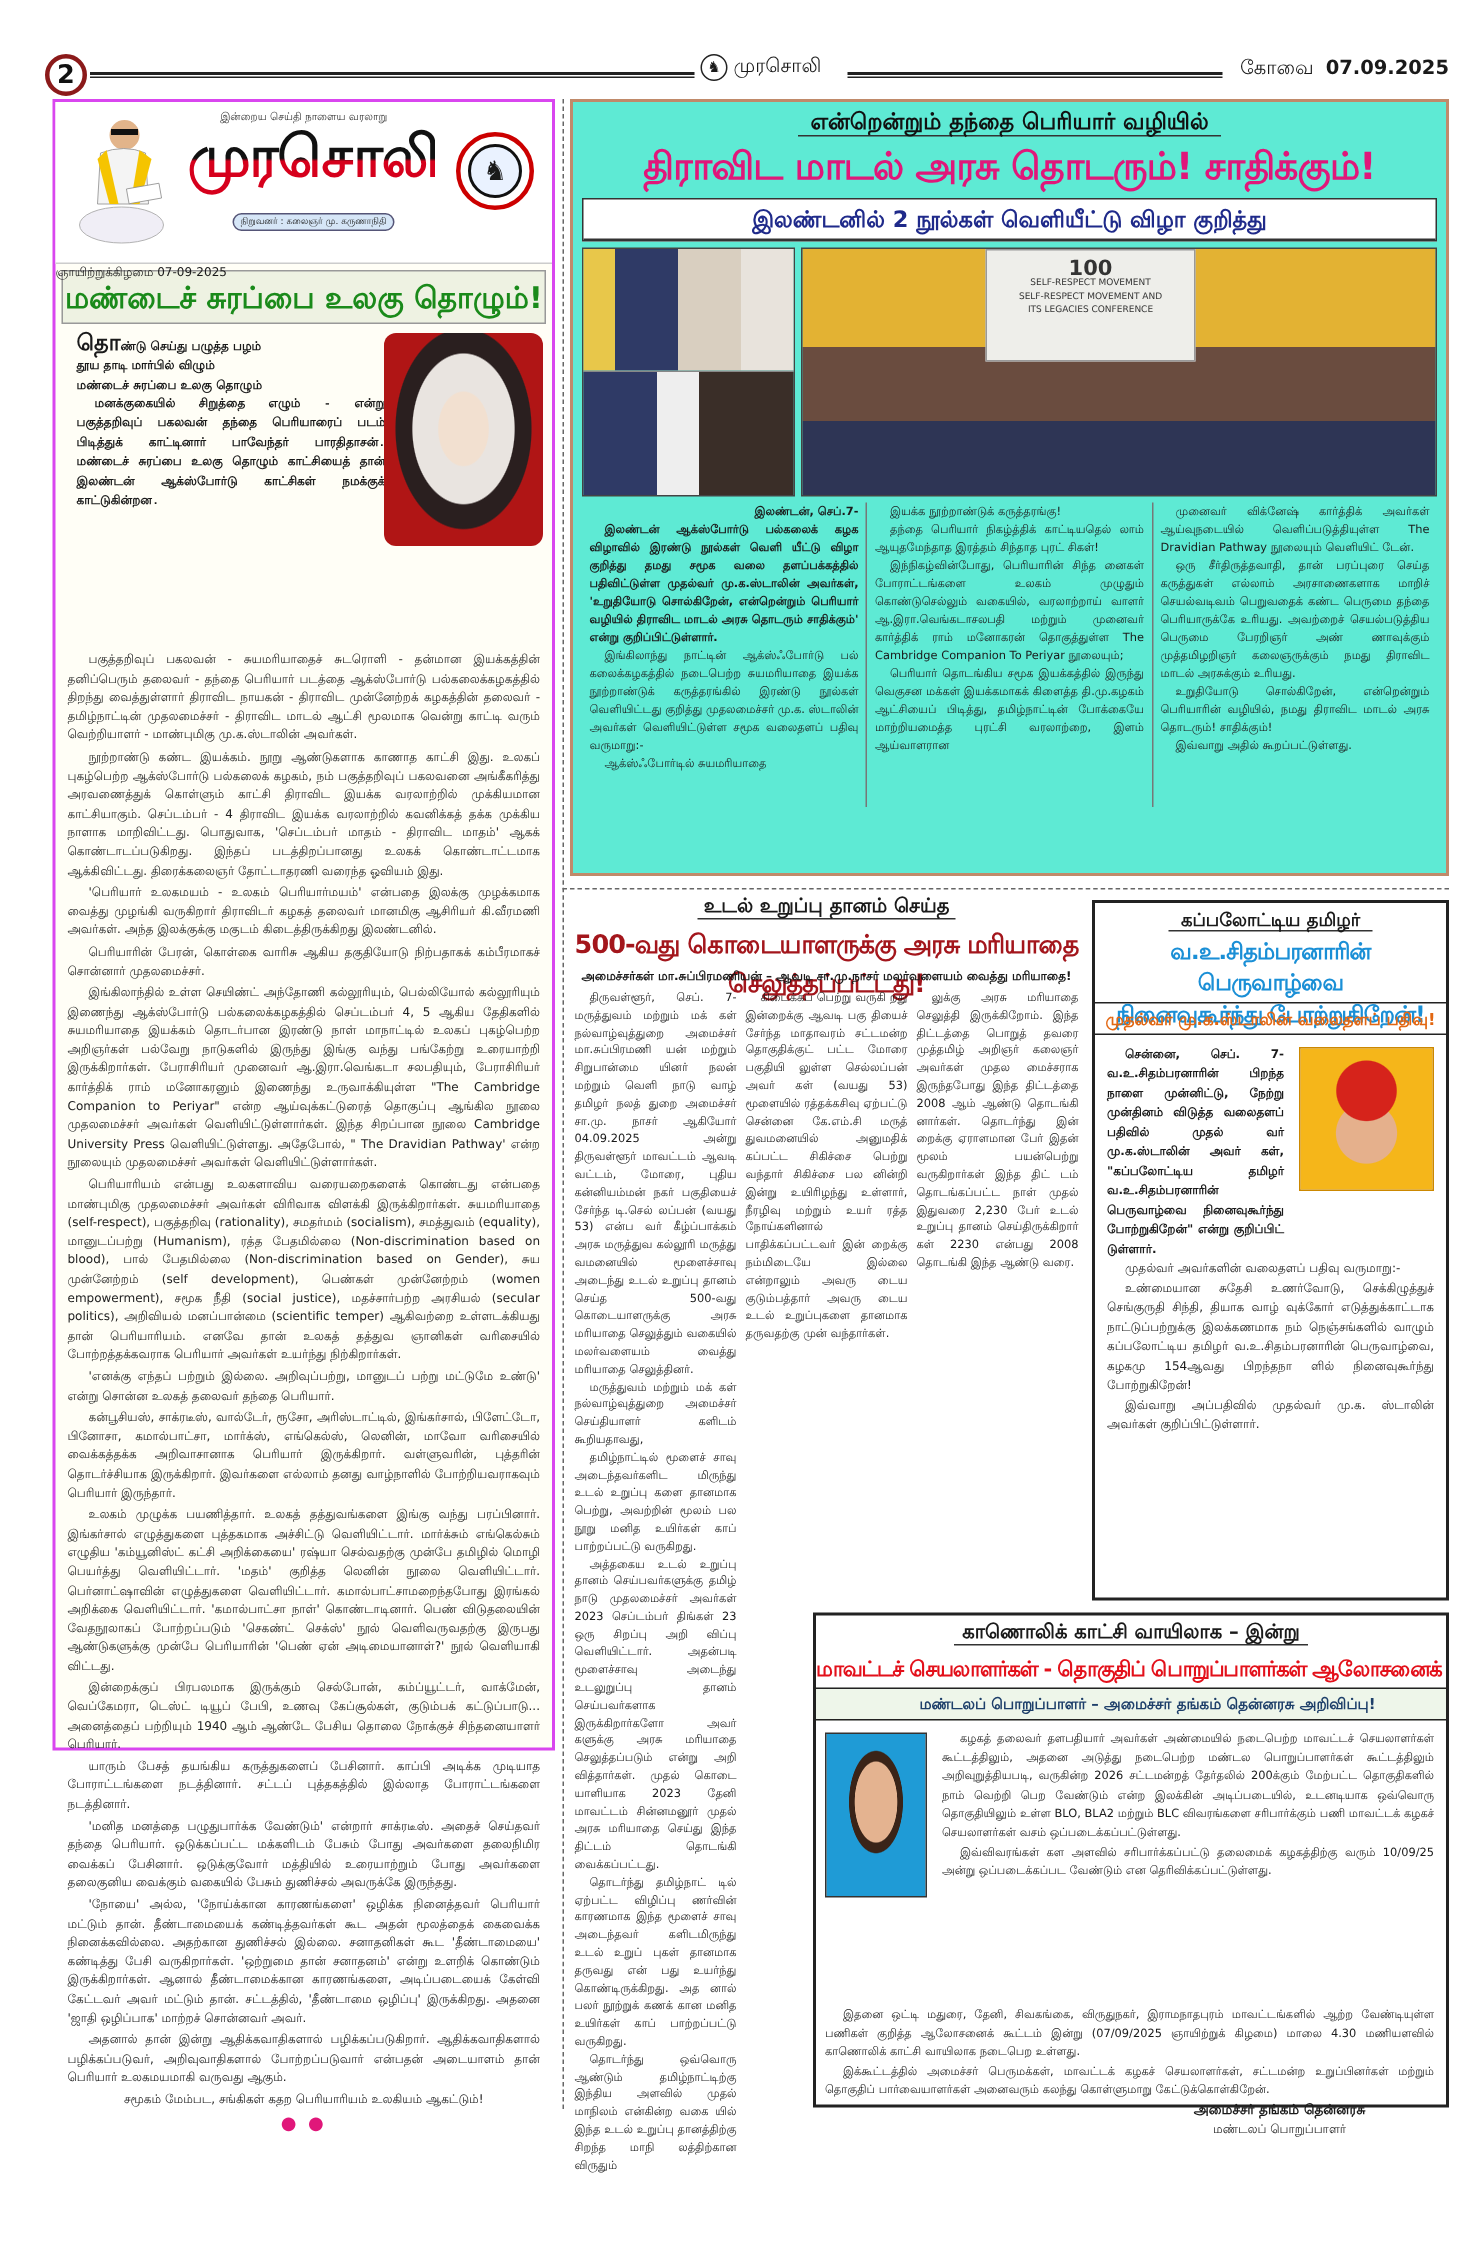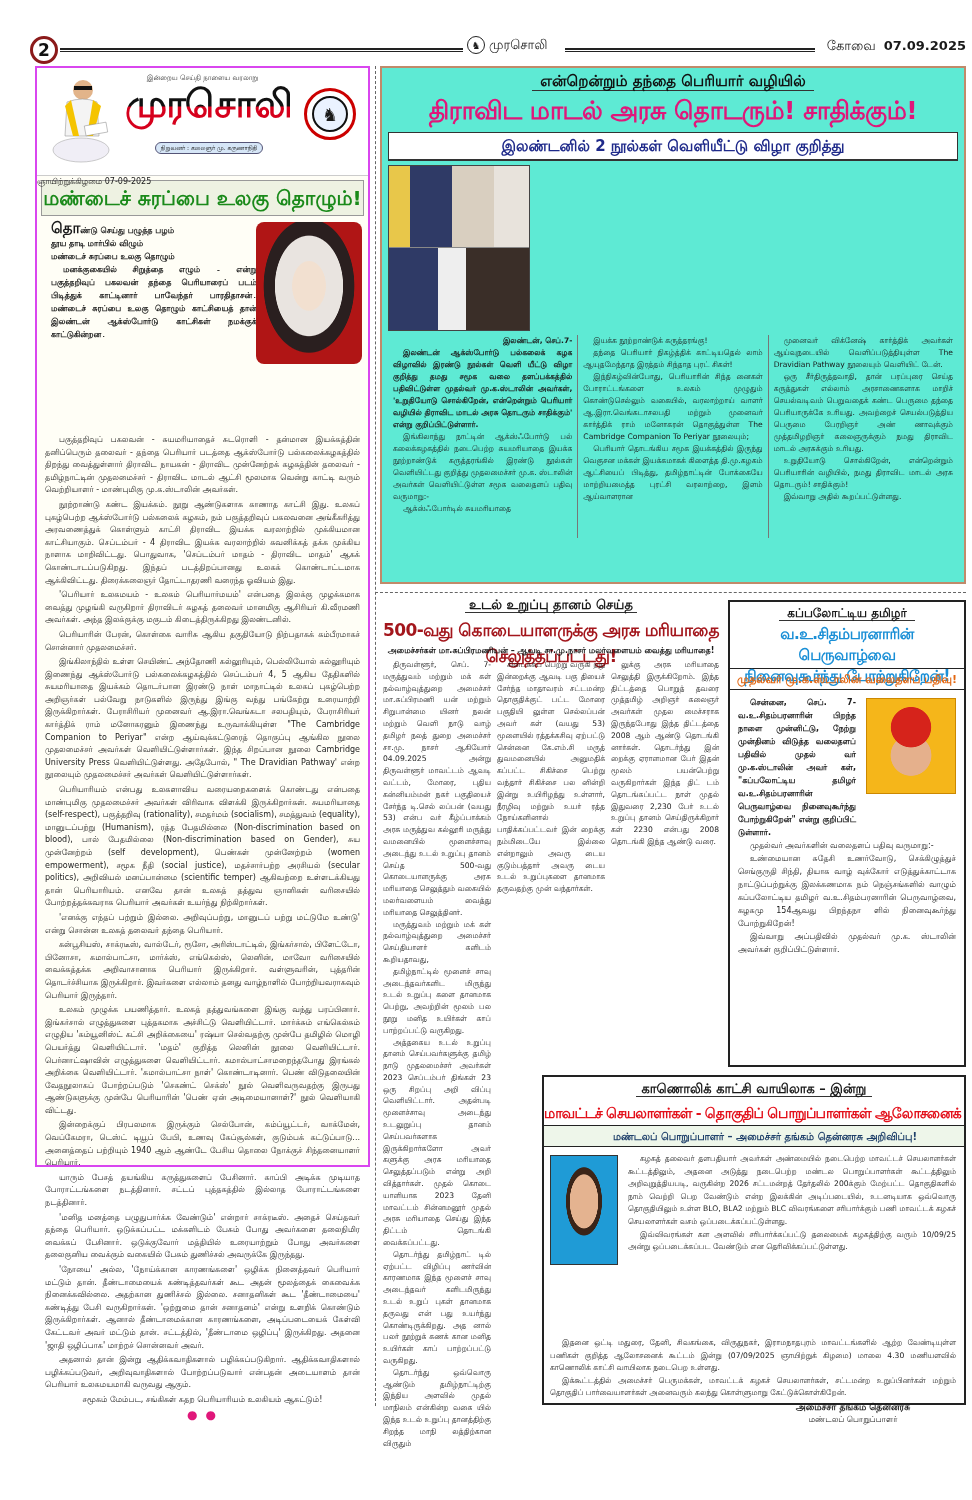--- a/index.html
+++ b/index.html
@@ -193,20 +193,28 @@
   <div class="kicker1"><span>என்றென்றும் தந்தை பெரியார் வழியில்</span></div>
   <div class="big-headline">திராவிட மாடல் அரசு தொடரும்! சாதிக்கும்!</div>
   <div class="sub-box">
     <div class="sub1">இலண்டனில் 2 நூல்கள் வெளியீட்டு விழா குறித்து</div>
   </div>
   <div class="photos">
     <div class="photo-left">
       <div class="p"></div>
       <div class="p b"></div>
     </div>
+    <div class="photo-right">
+      <div class="banner-screen">
+        <div class="hundred">100</div>
+        <div>SELF-RESPECT MOVEMENT</div>
+        <div>SELF-RESPECT MOVEMENT AND</div>
+        <div>ITS LEGACIES CONFERENCE</div>
+      </div>
+    </div>
   </div>
   <div class="tr-cols">
     <div class="tr-col">
       <div class="dateline">இலண்டன், செப்.7-</div>
       <p class="bold">இலண்டன் ஆக்ஸ்போர்டு பல்கலைக் கழக விழாவில் இரண்டு நூல்கள் வெளி யீட்டு விழா குறித்து தமது சமூக வலை தளப்பக்கத்தில் பதிவிட்டுள்ள முதல்வர் மு.க.ஸ்டாலின் அவர்கள், 'உறுதியோடு சொல்கிறேன், என்றென்றும் பெரியார் வழியில் திராவிட மாடல் அரசு தொடரும் சாதிக்கும்' என்று குறிப்பிட்டுள்ளார்.</p>
       <p>இங்கிலாந்து நாட்டின் ஆக்ஸ்ஃபோர்டு பல் கலைக்கழகத்தில் நடைபெற்ற சுயமரியாதை இயக்க நூற்றாண்டுக் கருத்தரங்கில் இரண்டு நூல்கள் வெளியிட்டது குறித்து முதலமைச்சர் மு.க. ஸ்டாலின் அவர்கள் வெளியிட்டுள்ள சமூக வலைதளப் பதிவு வருமாறு:-</p>
       <p>ஆக்ஸ்ஃபோர்டில் சுயமரியாதை</p>
     </div>
     <div class="tr-col">
       <p>இயக்க நூற்றாண்டுக் கருத்தரங்கு!</p>

